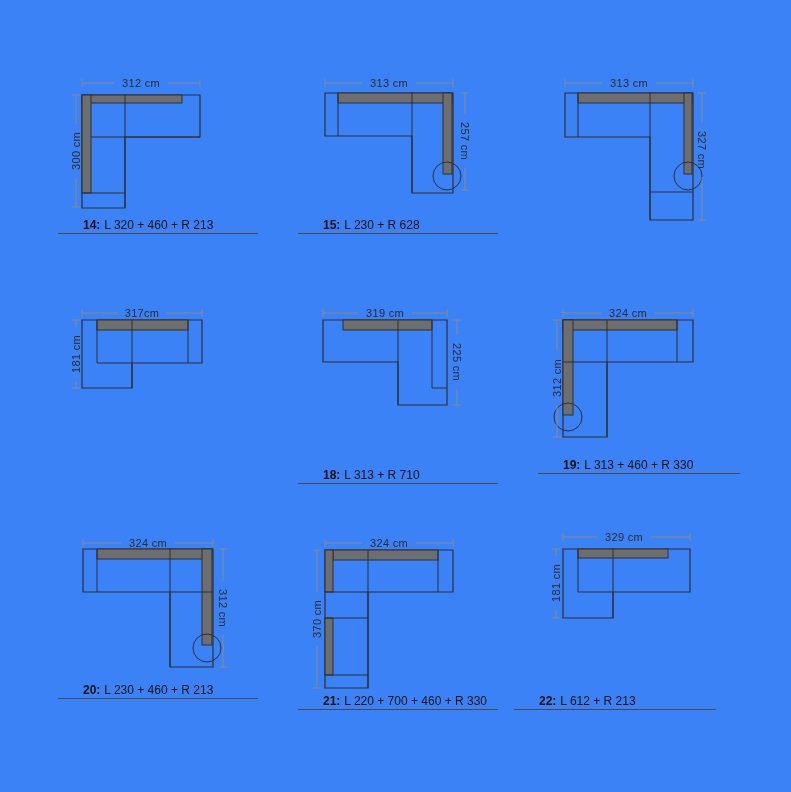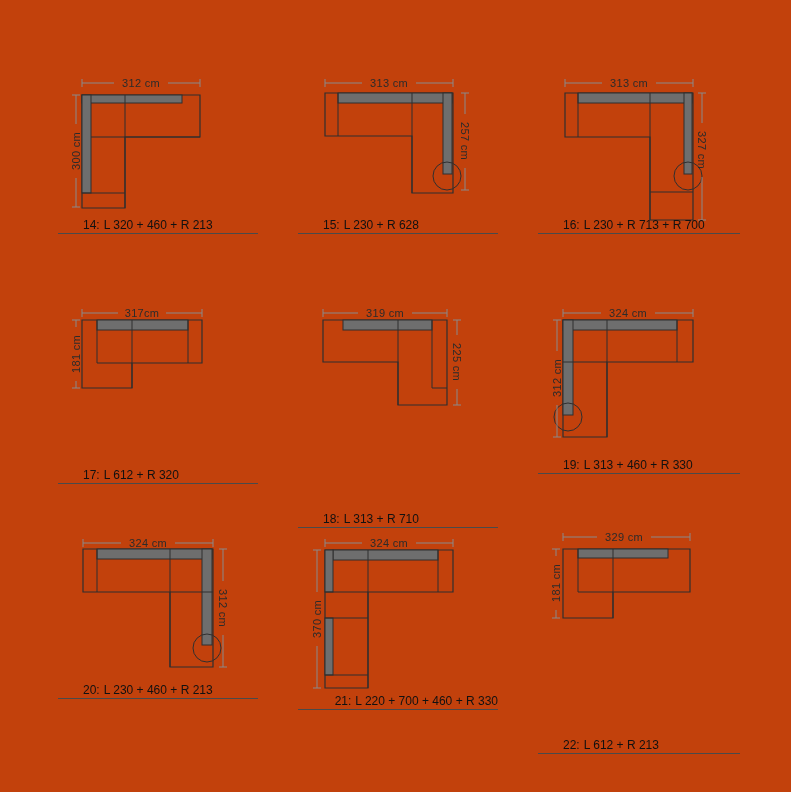--- a/index.html
+++ b/index.html
@@ -1,32 +1,32 @@
 <!DOCTYPE html>
 <html><head>
 <meta charset="utf-8">
 <style>
   html,body{margin:0;padding:0;background:#ffffff;}
   #page{
-    position:relative;width:791px;height:792px;background:#c2410c;
+    position:relative;width:791px;height:792px;background:#3b82f6;
     font-family:"Liberation Sans", sans-serif;overflow:hidden;
   }
   svg{position:absolute;left:0;top:0;}
   .outline{fill:none;stroke:#2f2f2f;stroke-width:1.2;}
   .back{fill:#6e6e6e;stroke:#2f2f2f;stroke-width:1;}
   .seam{fill:none;stroke:#2f2f2f;stroke-width:1;}
   .dim{fill:none;stroke:#8a8a8a;stroke-width:1;}
   .dimtext{fill:#2b2b2b;font-size:11px;font-family:"Liberation Sans",sans-serif;letter-spacing:0.3px;}
   .marker{fill:none;stroke:#2f2f2f;stroke-width:1;}
   .item-label{
     position:absolute;border-bottom:1.5px solid #4a4a4a;height:16px;
     font-size:12px;color:#111111;padding-left:25px;box-sizing:border-box;
     line-height:14px;white-space:nowrap;
   }
-  .item-label b{font-weight:400;margin-right:4px;}
+  .item-label b{font-weight:700;margin-right:4px;}
 </style>
 </head>
 <body>
 
 <div id="page">
 
 <svg width="791" height="792" viewBox="0 0 791 792">
 
   <g>
     <path class="outline" d="M82,95 H200 V137 H125 V208 H82 Z"></path>
@@ -165,37 +165,31 @@
     </g>
   </g>
 </svg>
 
 <div class="item-label" style="left:58px;top:218px;width:200px;">
   <b>14:</b><span>L 320 + 460 + R 213</span>
 </div>
 <div class="item-label" style="left:298px;top:218px;width:200px;">
   <b>15:</b><span>L 230 + R 628</span>
 </div>
-<div class="item-label" style="left:538px;top:218px;width:202px;">
-  <b>16:</b><span>L 230 + R 713 + R 700</span>
-</div>
 
-<div class="item-label" style="left:58px;top:468px;width:200px;">
-  <b>17:</b><span>L 612 + R 320</span>
-</div>
-<div class="item-label" style="left:298px;top:468px;width:200px;margin-top:44px;">
+<div class="item-label" style="left:298px;top:468px;width:200px;">
   <b>18:</b><span>L 313 + R 710</span>
 </div>
 <div class="item-label" style="left:538px;top:458px;width:202px;">
   <b>19:</b><span>L 313 + 460 + R 330</span>
 </div>
 
 <div class="item-label" style="left:58px;top:683px;width:200px;">
   <b>20:</b><span>L 230 + 460 + R 213</span>
 </div>
-<div class="item-label" style="left:298px;top:694px;width:200px;text-align:right;">
+<div class="item-label" style="left:298px;top:694px;width:200px;">
   <b>21:</b><span>L 220 + 700 + 460 + R 330</span>
 </div>
-<div class="item-label" style="left:538px;top:694px;width:202px;margin-top:44px;">
+<div class="item-label" style="left:514px;top:694px;width:202px;">
   <b>22:</b><span>L 612 + R 213</span>
 </div>
 
 </div>
 
 </body></html>

